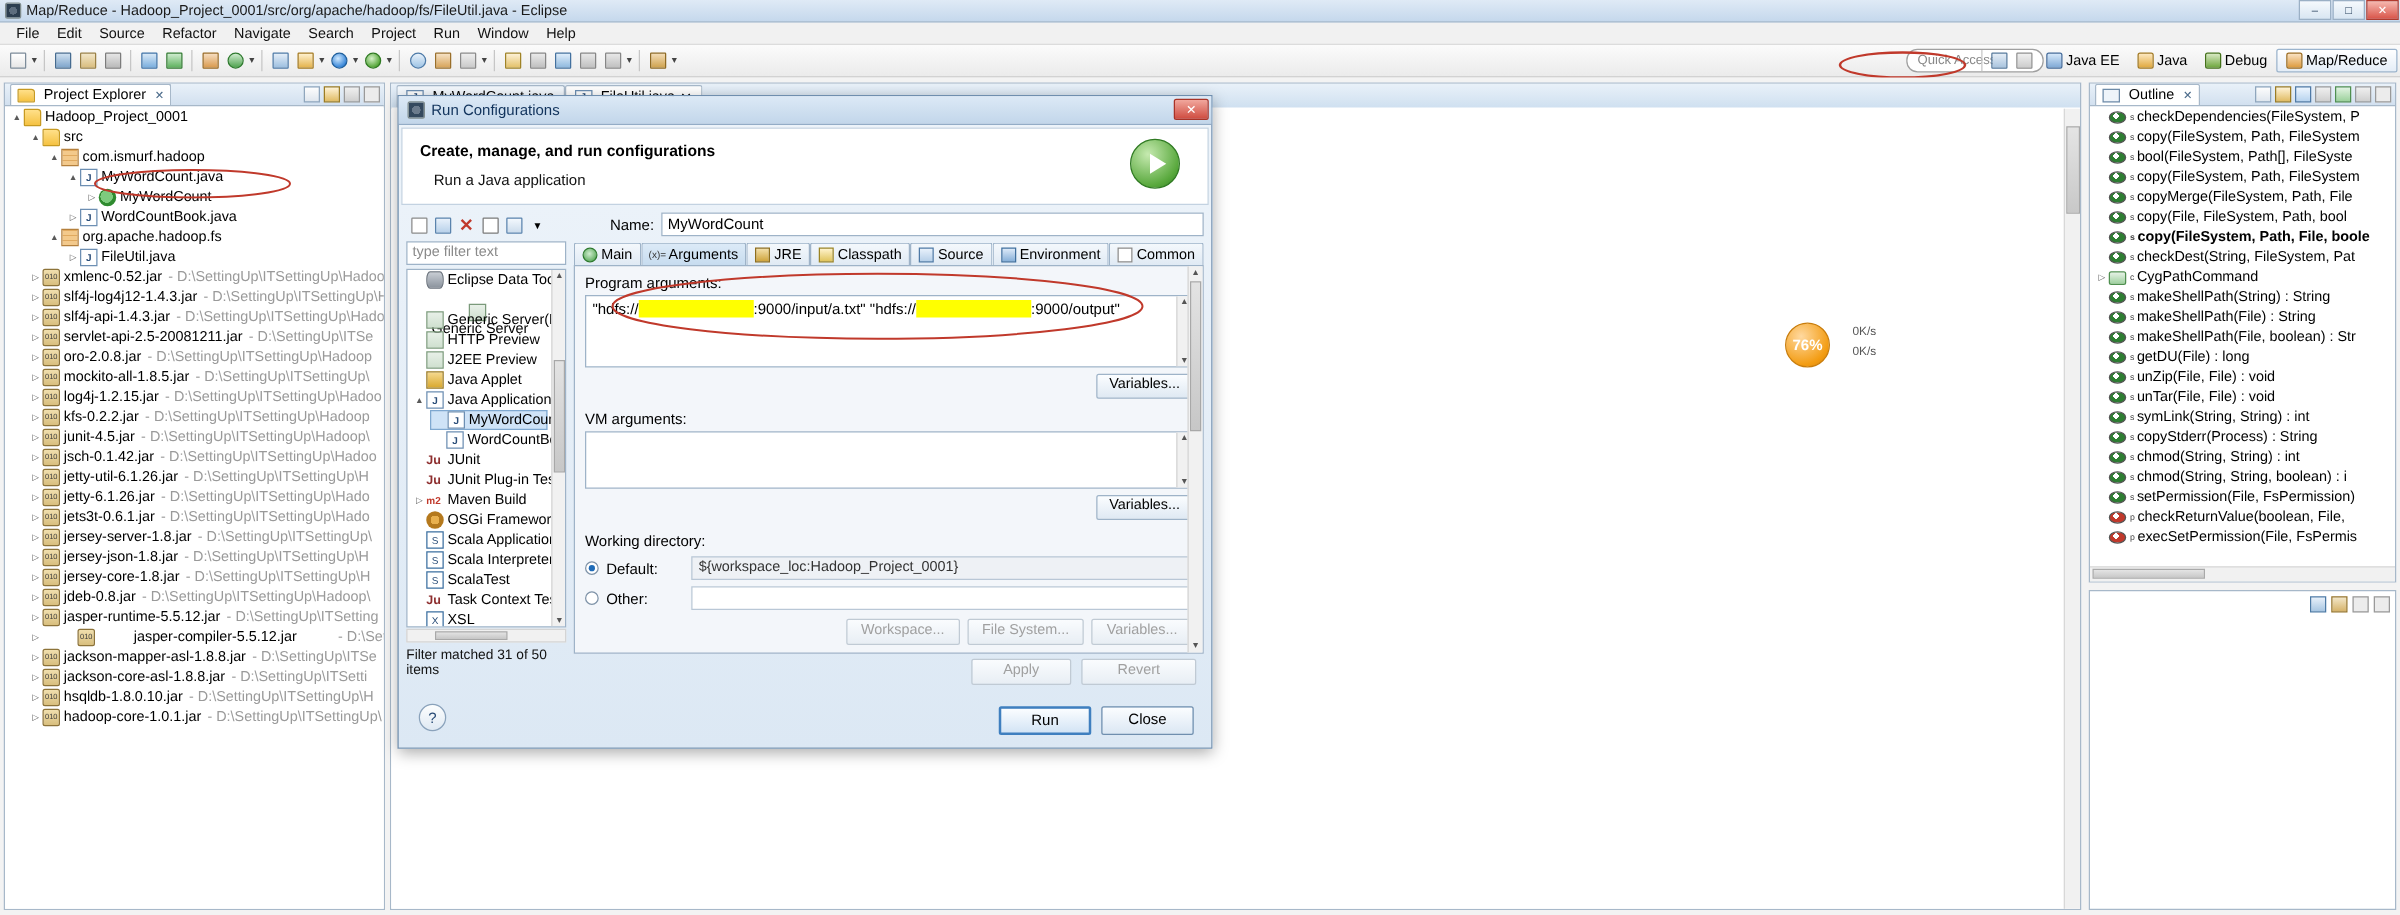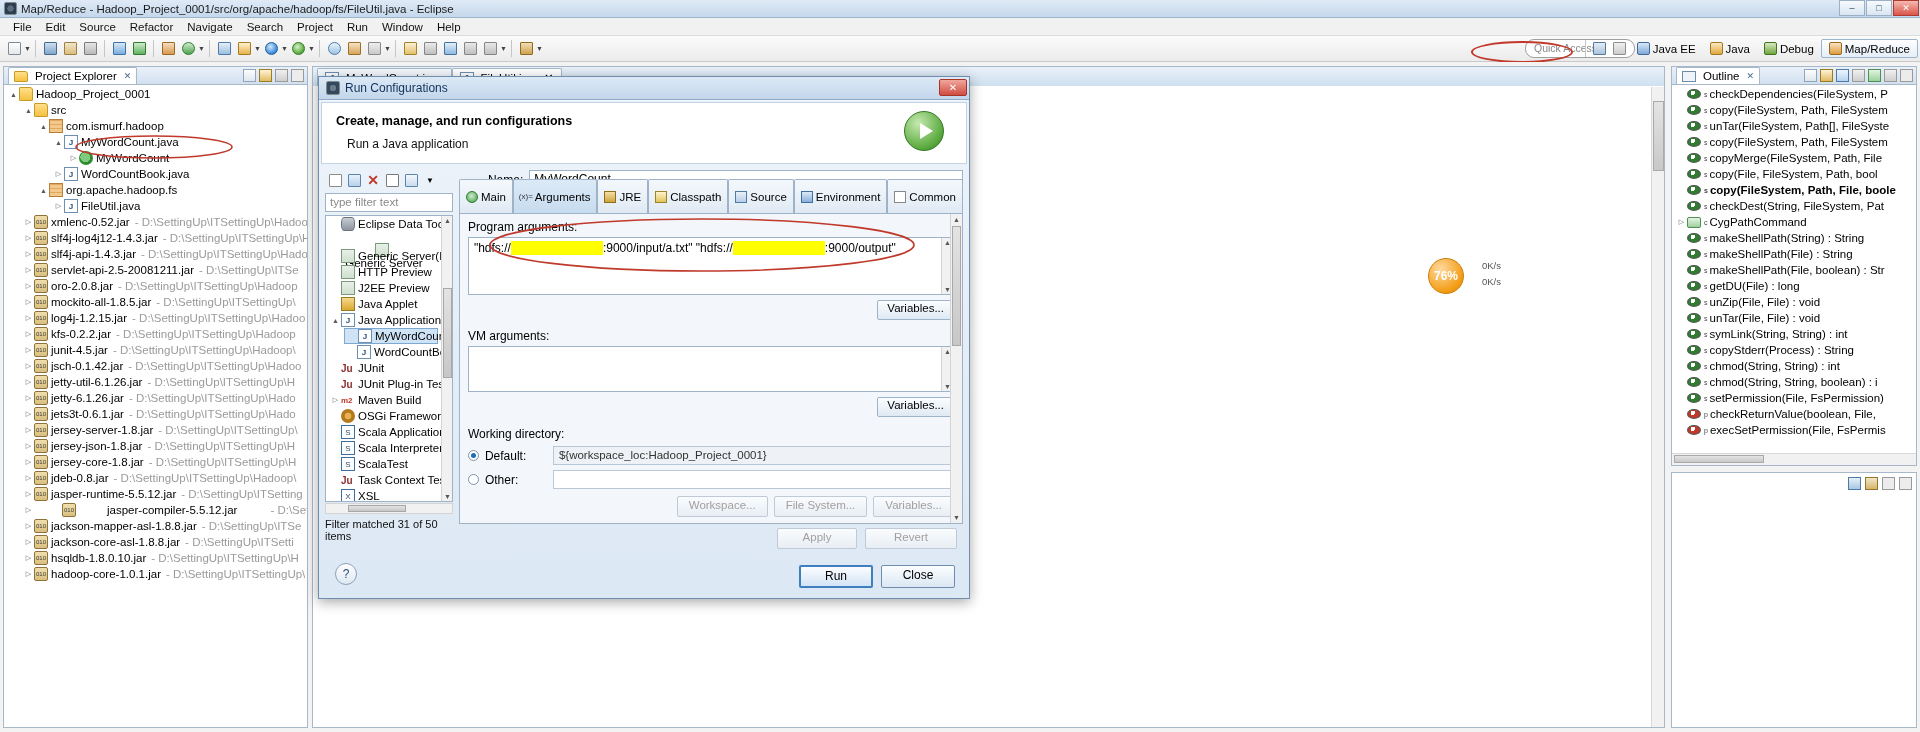--- a/index.html
+++ b/index.html
@@ -122,21 +122,21 @@
   .vsb .ar{position:absolute;left:2px;font-size:7px;color:#555;}
   .hsb{height:11px;background:#f1f1f1;border:1px solid #d4d4d4;position:relative;margin-top:1px;}
   .hsb .thumb{position:absolute;top:1px;height:7px;background:linear-gradient(#e3e3e3,#c7c7c7);border:1px solid #a8a8a8;}
   #matchtext{font-size:11px;margin-top:4px;color:#111;}
   
   #rightcol{flex:1;display:flex;flex-direction:column;padding:4px 4px 0 4px;}
   #namerow{display:flex;align-items:center;gap:6px;height:20px;margin-left:29px;}
   #namerow .lbl{font-size:12px;}
   #nameinput{flex:1;height:19px;border:1px solid #9eb3c8;background:#fff;font-size:12px;padding:1px 4px;}
   #tabstrip{display:flex;align-items:flex-end;height:19px;margin-top:5px;}
-  .ctab{display:flex;align-items:center;gap:3px;font-size:11.5px;height:34px;padding:1px 6px;
+  .ctab{display:flex;align-items:center;gap:3px;font-size:11.5px;height:18px;padding:1px 6px;
     border:1px solid #9eb3c8;border-bottom:none;border-radius:2px 2px 0 0;background:linear-gradient(#f4f8fc,#e0eaf4);}
   .ctab.active{background:linear-gradient(#dceaf7,#c7dcef);font-weight:normal;}
   .ctab .mi{width:12px;height:12px;display:inline-block;}
   #tabpage{flex:1;border:1px solid #9eb3c8;background:#f3f6fa;position:relative;padding:6px 8px;}
   .grouplabel{font-size:12px;margin-bottom:3px;}
   .textarea{background:#fff;border:1px solid #9eb3c8;position:relative;}
   .textarea .content{font-size:12px;padding:3px 5px;white-space:nowrap;overflow:hidden;}
   .hl{background:#ffff00;}
   .tascroll{position:absolute;right:0;top:0;bottom:0;width:12px;background:#f1f1f1;border-left:1px solid #d4d4d4;}
   .btnvar{height:20px;border:1px solid #9eb3c8;background:linear-gradient(#fbfdff,#dfe9f3);
@@ -545,21 +545,21 @@
         <div class="row" style="padding-left: 4px;">
           <span class="twisty"></span>
           <span class="ic" style="border-radius: 50%; width: 10px; height: 10px; background: radial-gradient(circle at 40% 35%, rgb(255, 255, 255) 0px, rgb(255, 255, 255) 25%, rgb(46, 125, 50) 26%, rgb(46, 125, 50) 100%); border: 1px solid rgb(85, 85, 85);"></span>
           <span style="font-size: 7px; color: rgb(68, 68, 68); margin-right: 2px;">s</span>
           <span>copy(FileSystem, Path, FileSystem</span>
         </div>
         <div class="row" style="padding-left: 4px;">
           <span class="twisty"></span>
           <span class="ic" style="border-radius: 50%; width: 10px; height: 10px; background: radial-gradient(circle at 40% 35%, rgb(255, 255, 255) 0px, rgb(255, 255, 255) 25%, rgb(46, 125, 50) 26%, rgb(46, 125, 50) 100%); border: 1px solid rgb(85, 85, 85);"></span>
           <span style="font-size: 7px; color: rgb(68, 68, 68); margin-right: 2px;">s</span>
-          <span>unTar(FileSystem, Path[], FileSyste</span>
+          <span>bool(FileSystem, Path[], FileSyste</span>
         </div>
         <div class="row" style="padding-left: 4px;">
           <span class="twisty"></span>
           <span class="ic" style="border-radius: 50%; width: 10px; height: 10px; background: radial-gradient(circle at 40% 35%, rgb(255, 255, 255) 0px, rgb(255, 255, 255) 25%, rgb(46, 125, 50) 26%, rgb(46, 125, 50) 100%); border: 1px solid rgb(85, 85, 85);"></span>
           <span style="font-size: 7px; color: rgb(68, 68, 68); margin-right: 2px;">s</span>
           <span>copy(FileSystem, Path, FileSystem</span>
         </div>
         <div class="row" style="padding-left: 4px;">
           <span class="twisty"></span>
           <span class="ic" style="border-radius: 50%; width: 10px; height: 10px; background: radial-gradient(circle at 40% 35%, rgb(255, 255, 255) 0px, rgb(255, 255, 255) 25%, rgb(46, 125, 50) 26%, rgb(46, 125, 50) 100%); border: 1px solid rgb(85, 85, 85);"></span>

